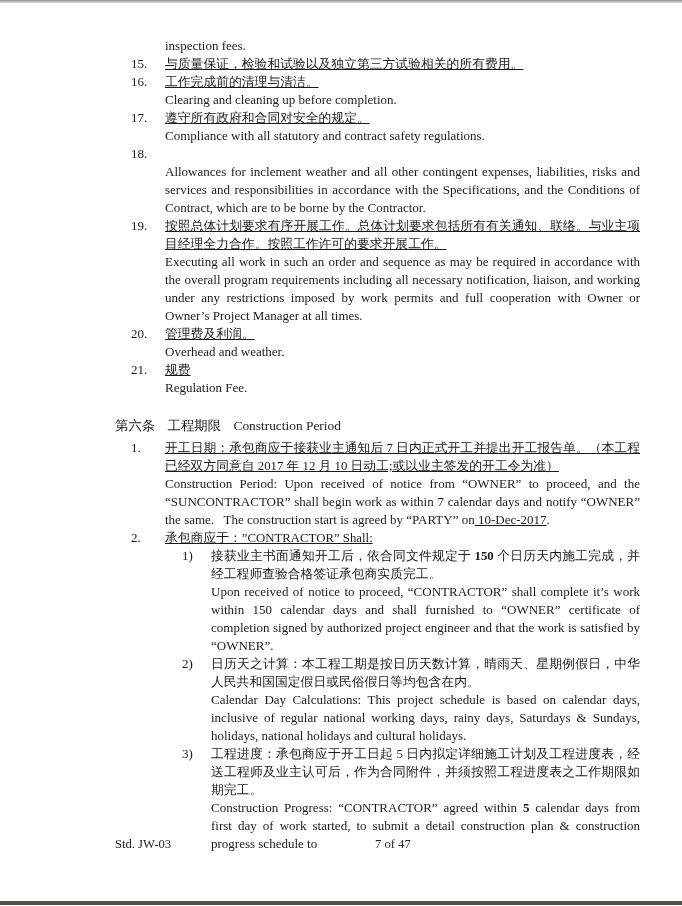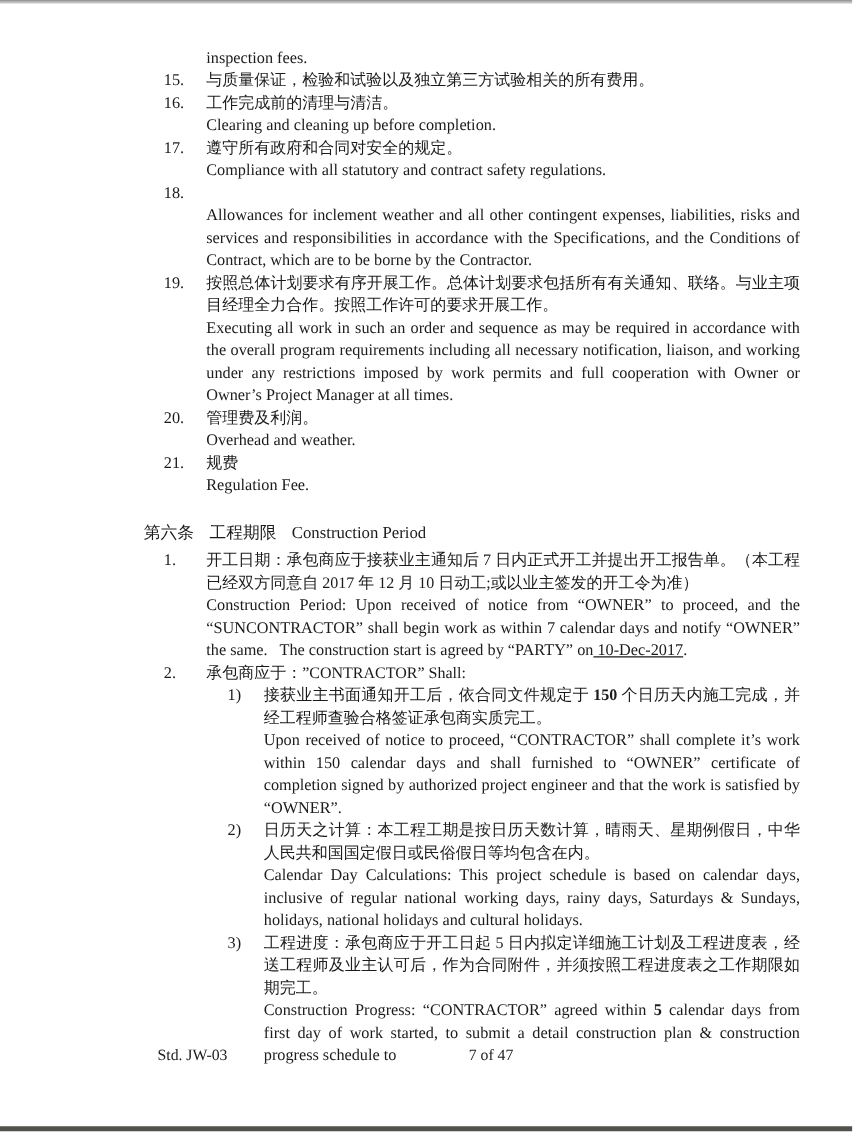--- a/index.html
+++ b/index.html
@@ -15,34 +15,34 @@
   .edge-bottom {
     position:absolute; left:0; right:0; bottom:1px; height:4px;
     background:#52524b;
   }
   .content { position:absolute; top:37px; left:0; width:682px; }
   p { margin:0; }
   .row { display:flex; align-items:flex-start; }
   .num { flex:none; }
   .n1 { margin-left:131px; width:34px; }
   .n2 { margin-left:182px; width:29px; }
-  .t1 { flex:none; width:475px; text-align:justify; }
+  .t1 { flex:none; width:475px; text-align:justify;text-decoration:underline; }
   .t2 { flex:none; width:429px; text-align:justify; }
   .e1 { margin-left:165px; width:475px; text-align:justify; }
   .e2 { margin-left:211px; width:429px; text-align:justify; }
   .cn { font-size:12.8px; }
   .heading {
     margin:20px 0 4px 115px; font-size:13.4px; font-weight:normal;
     line-height:18px;
   }
   .hsp { margin-left:9px; }
   .u  { text-decoration:underline; }
   .bu { font-weight:bold; }
   .footer { position:absolute; top:835px; left:0; right:0; height:18px; font-size:12.6px; }
-  .f-left   { position:absolute; left:126px;font-family:Liberation Serif, serif; }
+  .f-left   { position:absolute; left:115px;font-family:Liberation Serif, serif; }
   .f-center { position:absolute; left:335px;margin-left:40px; }
 </style>
 </head>
 <body>
 
 <div class="page">
   <div class="edge-top"></div>
 
   <div class="content">
 

